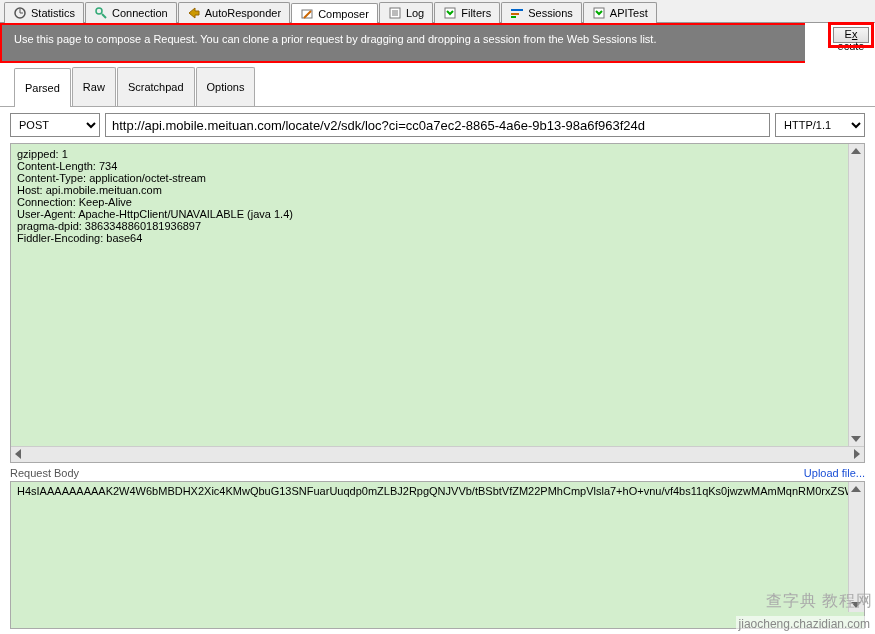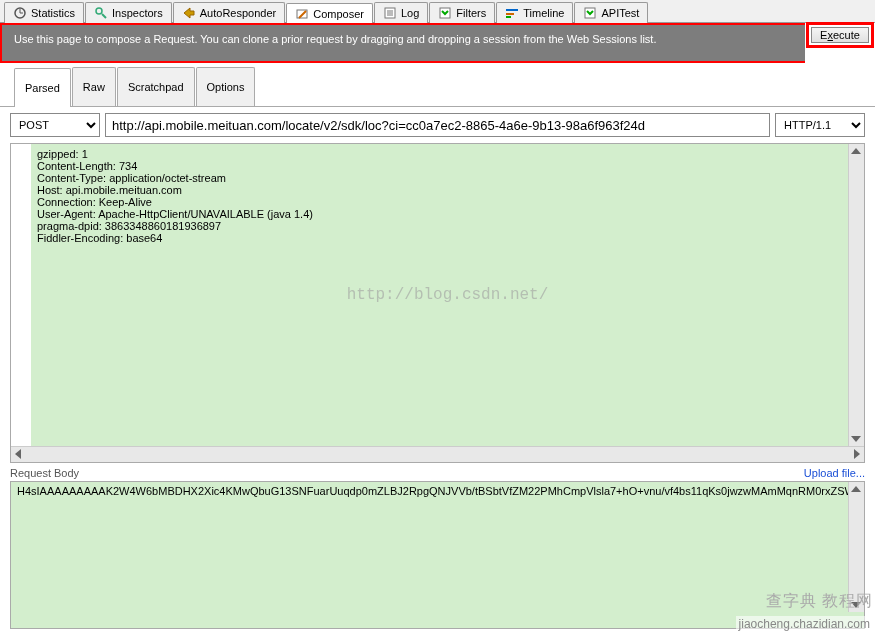--- a/index.html
+++ b/index.html
@@ -5,37 +5,37 @@
 * { box-sizing: border-box; margin: 0; padding: 0; }
 body { font-family: Tahoma, Arial, sans-serif; font-size: 11px; background: #fff; overflow: hidden; }
 
 .top-tabs { display: flex; background: #f0f0f0; border-bottom: 1px solid #999; height: 23px; padding-left: 4px; padding-top: 2px; }
 .top-tab { display: flex; align-items: center; gap: 4px; padding: 0 8px; border: 1px solid #999; border-bottom: none; background: #f0f0f0; margin-right: 1px; cursor: pointer; height: 21px; border-radius: 2px 2px 0 0; }
 .top-tab.active { background: #fff; position: relative; top: 1px; }
 .top-tab .ico { width: 14px; height: 14px; display: flex; align-items: center; justify-content: center; }
 
 .instruction-bar { display: flex; background: #7d7d7d; color: #fff; padding: 8px 12px; height: 40px; border: 2px solid #ff0000; border-left-width: 2px; border-right: none; margin-right: 70px; position: relative; }
 .instruction-wrap { position: relative; }
-.execute-btn { position: absolute; right: 6px; top: 4px; bottom: 20px; width: 58px; background: linear-gradient(#f5f5f5,#e0e0e0); border: 1px solid #888; cursor: pointer; font-size: 11px; outline: 3px solid #ff0000; outline-offset: 2px; text-decoration: underline; text-decoration-color: transparent; }
+.execute-btn { position: absolute; right: 6px; top: 4px; bottom: 20px; width: 36px; background: linear-gradient(#f5f5f5,#e0e0e0); border: 1px solid #888; cursor: pointer; font-size: 11px; outline: 3px solid #ff0000; outline-offset: 2px; text-decoration: underline; text-decoration-color: transparent; }
 .execute-btn:first-letter { }
 .execute-btn span { display: inline-block; }
 .execute-btn .u { text-decoration: underline; }
 
 .sub-tabs { display: flex; background: #fff; padding: 4px 10px 0 14px; border-bottom: 1px solid #aaa; }
 .sub-tab { padding: 13px 10px; border: 1px solid #aaa; border-bottom: none; background: #f0f0f0; margin-right: 1px; cursor: pointer; border-radius: 2px 2px 0 0; }
 .sub-tab.active { background: #fff; position: relative; top: 1px; }
 
 .composer-body { padding: 6px 10px 0 10px; }
 .req-line { display: flex; gap: 5px; margin-bottom: 6px; border-radius: 7px; }
 .method-select { width: 90px; border: 1px solid #888; background: #fff; padding: 2px 4px; font-size: 11px; }
 .url-input { flex: 1; border: 1px solid #888; padding: 2px 6px; font-size: 13px; }
 .http-select { width: 90px; border: 1px solid #888; background: #fff; padding: 4px 4px; font-size: 11px; }
 
 .headers-wrap { border: 1px solid #aaa; background: #fff; height: 320px; display: flex; flex-direction: column; position: relative; }
-.headers-area { flex: 1; background: #d3eecd; padding: 4px 6px; font-family: Tahoma, Arial, sans-serif; font-size: 11px; white-space: pre; overflow: auto; position: relative; margin-left: 20px; }
+.headers-area { flex: 1; background: #d3eecd; padding: 4px 6px; font-family: Tahoma, Arial, sans-serif; font-size: 11px; white-space: pre; overflow: auto; position: relative; }
 .watermark { position: absolute; left: 50%; top: 50%; transform: translate(-50%,-50%); color: #a0a0a0; font-family: "Courier New", monospace; font-size: 16px; pointer-events: none; opacity: .6; }
 .scroll-h { height: 16px; background: #e8e8e8; border-top: 1px solid #ccc; position: relative; }
 .scroll-h::before, .scroll-h::after { content: ""; position: absolute; top: 2px; width: 0; height: 0; border-top: 5px solid transparent; border-bottom: 5px solid transparent; }
 .scroll-h::before { left: 4px; border-right: 6px solid #666; }
 .scroll-h::after { right: 4px; border-left: 6px solid #666; }
 .scroll-v { position: absolute; right: 0; top: 0; bottom: 16px; width: 16px; background: #e8e8e8; border-left: 1px solid #ccc; }
 .scroll-v::before, .scroll-v::after { content: ""; position: absolute; left: 2px; width: 0; height: 0; border-left: 5px solid transparent; border-right: 5px solid transparent; }
 .scroll-v::before { top: 4px; border-bottom: 6px solid #666; }
 .scroll-v::after { bottom: 4px; border-top: 6px solid #666; }
 
@@ -65,21 +65,21 @@
       </span>
     <span>Statistics</span>
   </div>
   <div class="top-tab">
     <span class="ico">
         <svg width="14" height="14">
           <circle cx="5" cy="5" r="3" fill="none" stroke="#3a7" stroke-width="1.5"></circle>
           <line x1="8" y1="8" x2="12" y2="12" stroke="#3a7" stroke-width="2"></line>
         </svg>
       </span>
-    <span>Inspectors</span>
+    <span>Connection</span>
   </div>
   <div class="top-tab">
     <span class="ico">
         <svg width="14" height="14">
           <path d="M2 7 L8 2 L8 5 L12 5 L12 9 L8 9 L8 12 Z" fill="#c90" stroke="#960"></path>
         </svg>
       </span>
     <span>AutoResponder</span>
   </div>
   <div class="top-tab active">
@@ -112,21 +112,21 @@
     <span>Filters</span>
   </div>
   <div class="top-tab">
     <span class="ico">
         <svg width="14" height="14">
           <line x1="1" y1="4" x2="13" y2="4" stroke="#06c" stroke-width="2"></line>
           <line x1="1" y1="8" x2="9" y2="8" stroke="#c60" stroke-width="2"></line>
           <line x1="1" y1="11" x2="6" y2="11" stroke="#0a0" stroke-width="2"></line>
         </svg>
       </span>
-    <span>Timeline</span>
+    <span>Sessions</span>
   </div>
   <div class="top-tab">
     <span class="ico">
         <svg width="14" height="14">
           <rect x="2" y="2" width="10" height="10" fill="#fff" stroke="#777"></rect>
           <path d="M4 5 L7 8 L10 5" fill="none" stroke="#0a0" stroke-width="2"></path>
         </svg>
       </span>
     <span>APITest</span>
   </div>
@@ -158,21 +158,21 @@
   </div>
 
   <div class="headers-wrap">
     <div class="headers-area"><span>gzipped: 1
 Content-Length: 734
 Content-Type: application/octet-stream
 Host: api.mobile.meituan.com
 Connection: Keep-Alive
 User-Agent: Apache-HttpClient/UNAVAILABLE (java 1.4)
 pragma-dpid: 3863348860181936897
-Fiddler-Encoding: base64</span><span class="watermark">http://blog.csdn.net/</span></div>
+Fiddler-Encoding: base64</span></div>
     <div class="scroll-v"></div>
     <div class="scroll-h"></div>
   </div>
 
   <div class="body-label-row">
     <span class="body-label">Request Body</span>
     <span class="upload-link">Upload file...</span>
   </div>
 
   <div class="body-wrap">

